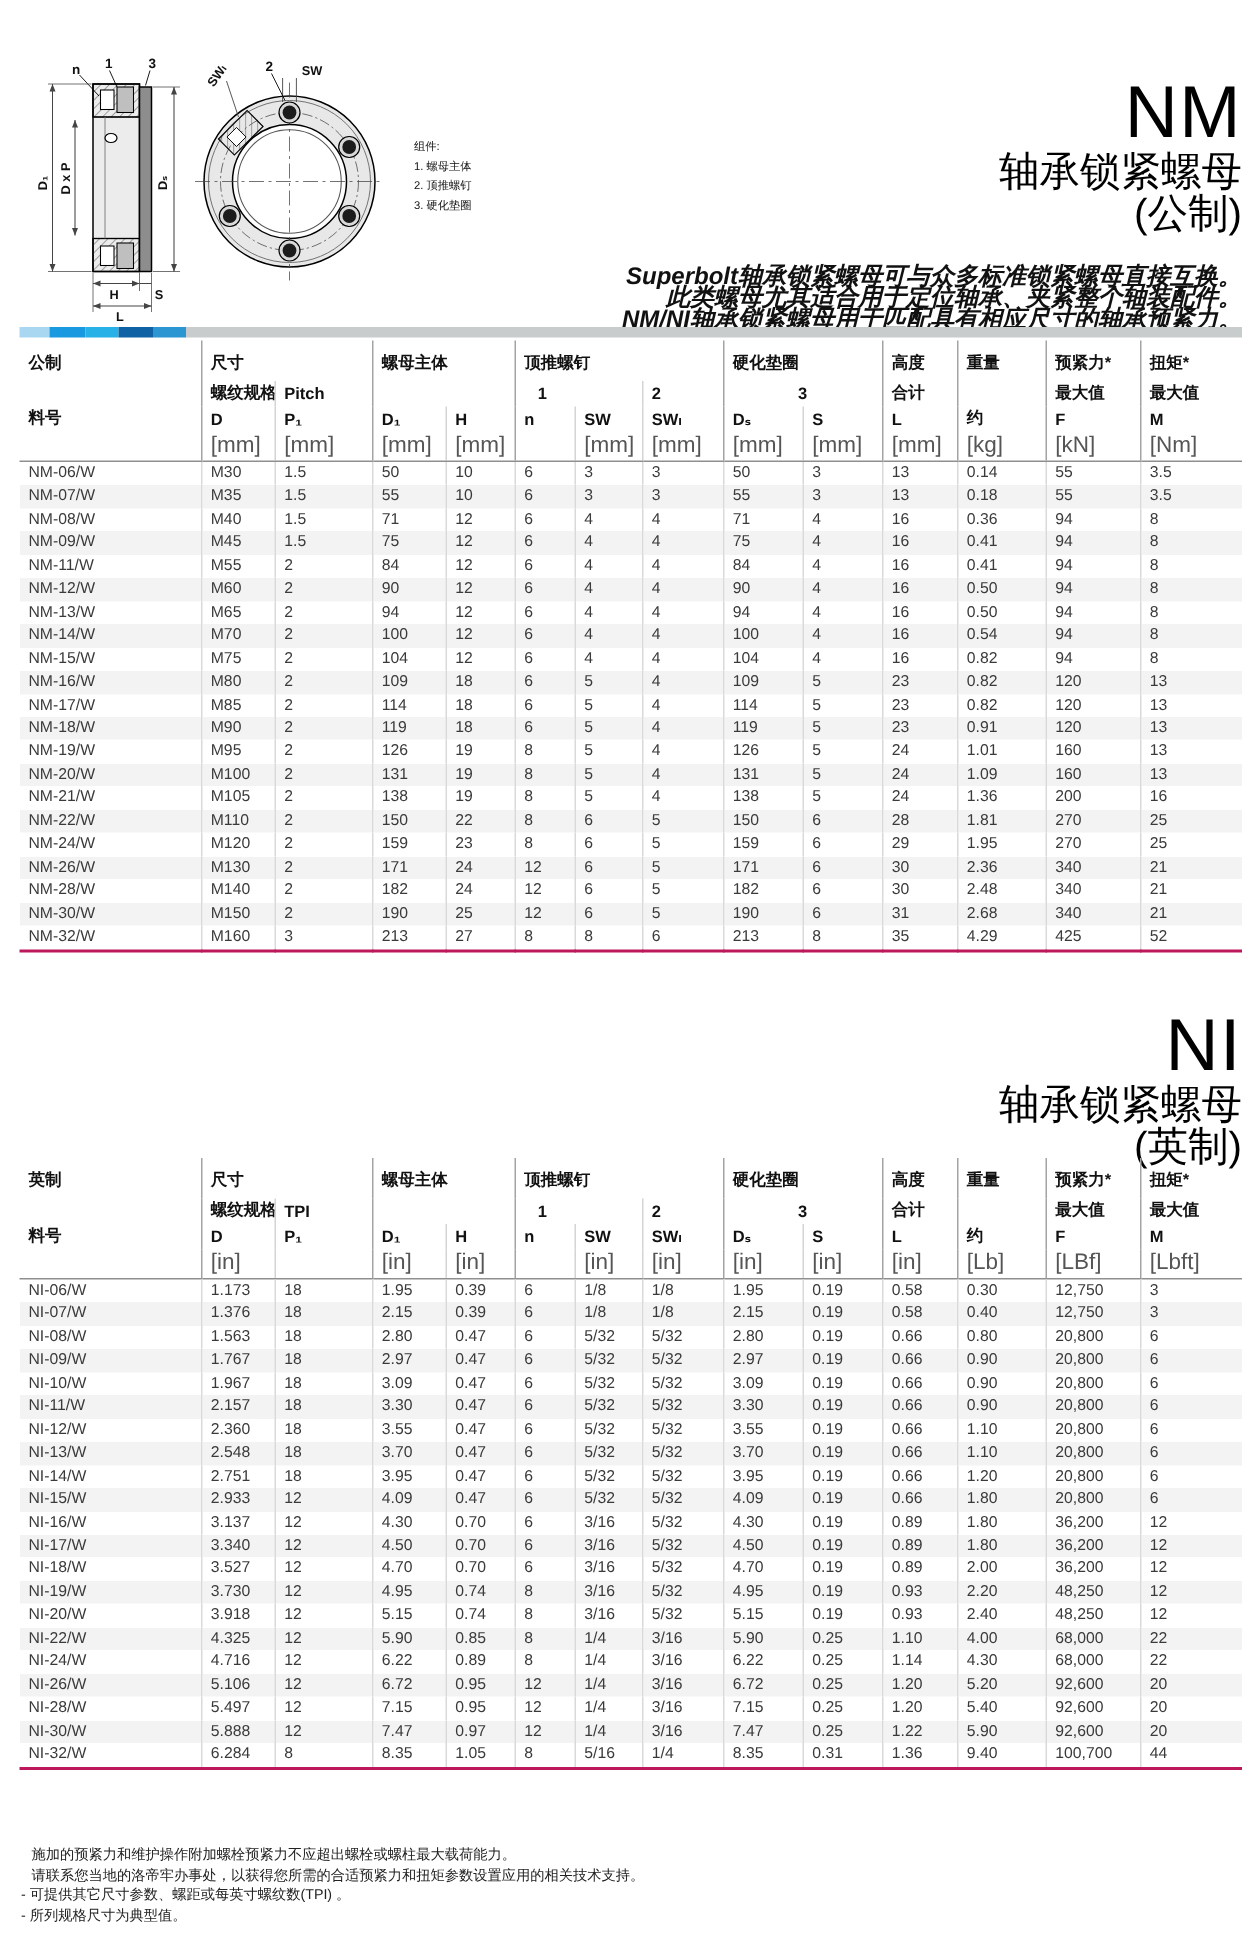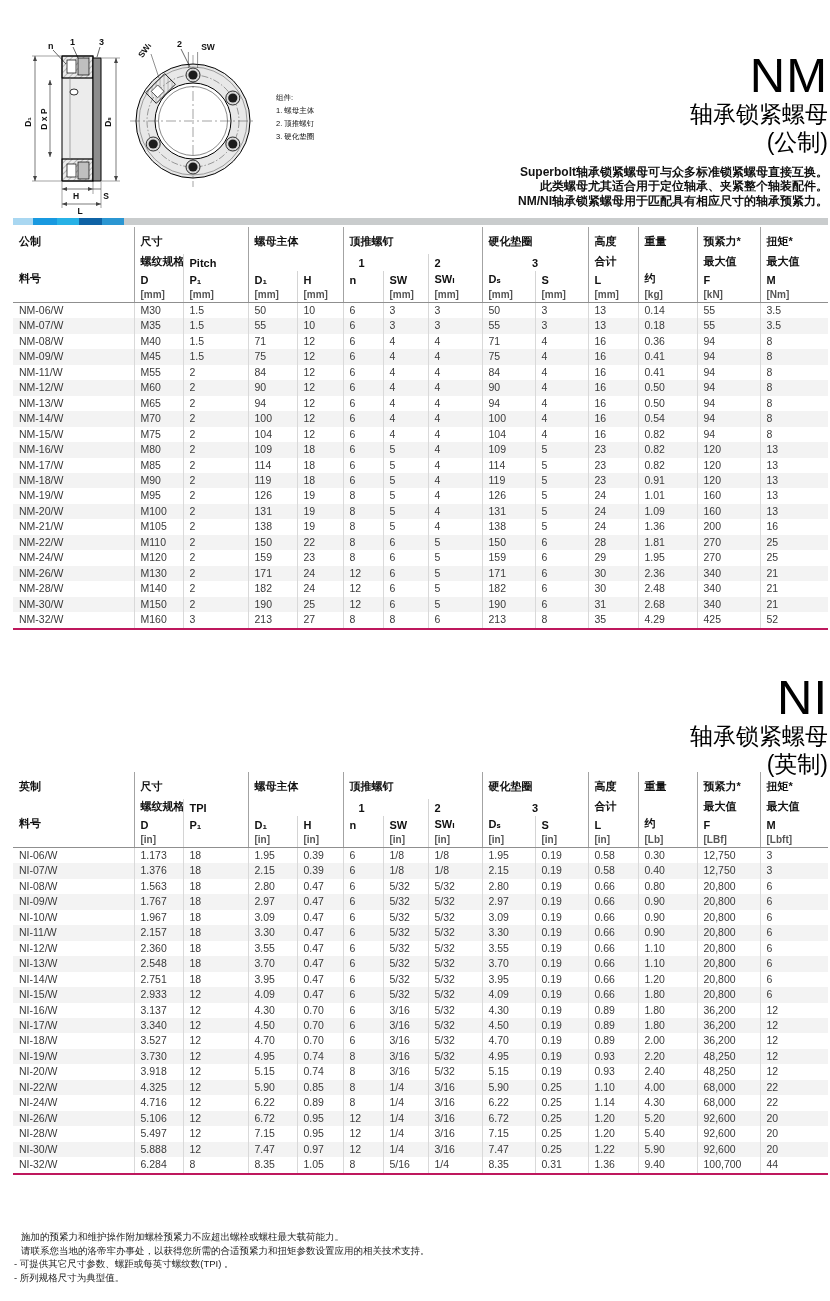--- a/index.html
+++ b/index.html
@@ -4,22 +4,22 @@
 <style>
   html,body{margin:0;padding:0;background:#ffffff;}
   .sheet{position:relative;width:830px;height:1301px;background:#ffffff;overflow:hidden;
          font-family:"Liberation Sans","DejaVu Sans",sans-serif;color:#1a1a1a;}
 
   
   .head-block{position:absolute;right:2px;text-align:right;}
   .nm-head{top:50px;width:420px;}
   .ni-head{top:672px;width:420px;}
   .big-title{font-size:49px;line-height:50px;font-weight:300;letter-spacing:1px;color:#000;}
-  .sub-title{font-size:23px;line-height:28px;font-weight:300;color:#000;}
-  .desc{margin-top:9px;font-size:12px;font-weight:bold;line-height:14.3px;color:#111;}
+  .sub-title{font-size:27px;line-height:28px;font-weight:300;color:#000;}
+  .desc{margin-top:22px;font-size:16px;font-weight:bold;line-height:14.3px;color:#111;font-style:italic;}
 
   
   .bar{position:absolute;left:13px;top:218px;width:815px;height:7px;display:flex;}
   .bar div{height:7px;}
   .seg1{width:20px;background:#a9d7f1;}
   .seg2{width:24px;background:#1899e0;}
   .seg3{width:22px;background:#27b1e6;}
   .seg4{width:23px;background:#0f63a5;}
   .seg5{width:22px;background:#2b96d2;}
   .segrest{flex:1;background:#c9cccd;}
@@ -28,21 +28,21 @@
   .tablewrap{position:absolute;left:13px;}
   .nm-table{top:227px;}
   .ni-table{top:772px;}
   table.datatable{border-collapse:collapse;table-layout:fixed;width:815px;
                   font-size:10.5px;border-bottom:2px solid #be185d;}
   .datatable th{font-weight:bold;text-align:left;padding:0 0 2px 6px;vertical-align:bottom;
                 color:#111;font-size:11px;white-space:nowrap;overflow:hidden;}
   .datatable tr.rA th{vertical-align:top;padding-top:7px;height:18px;}
   .datatable tr.rB th{height:14px;}
   .datatable tr.rC th{height:14px;}
-  .datatable tr.rD th{height:12px;font-weight:bold;color:#555;font-size:10px;
+  .datatable tr.rD th{height:12px;font-weight:normal;color:#555;font-size:15px;
                       border-bottom:1px solid #8f8f8f;}
   .gb{border-left:1px solid #a3a3a3;}
   .sb{border-left:1px solid #d4d4d4;}
   .num-one{padding-left:15px !important;}
   .num-three{text-align:center !important;padding-left:0 !important;}
   .datatable tbody td{height:15.45px;line-height:15.45px;padding:0 0 0 6px;
                       border-left:1px solid #d9d9d9;color:#3a3a3a;
                       white-space:nowrap;overflow:hidden;}
   .datatable tbody td:first-child{border-left:none;}
   .datatable tbody tr:nth-child(even){background:#f3f3f3;}

